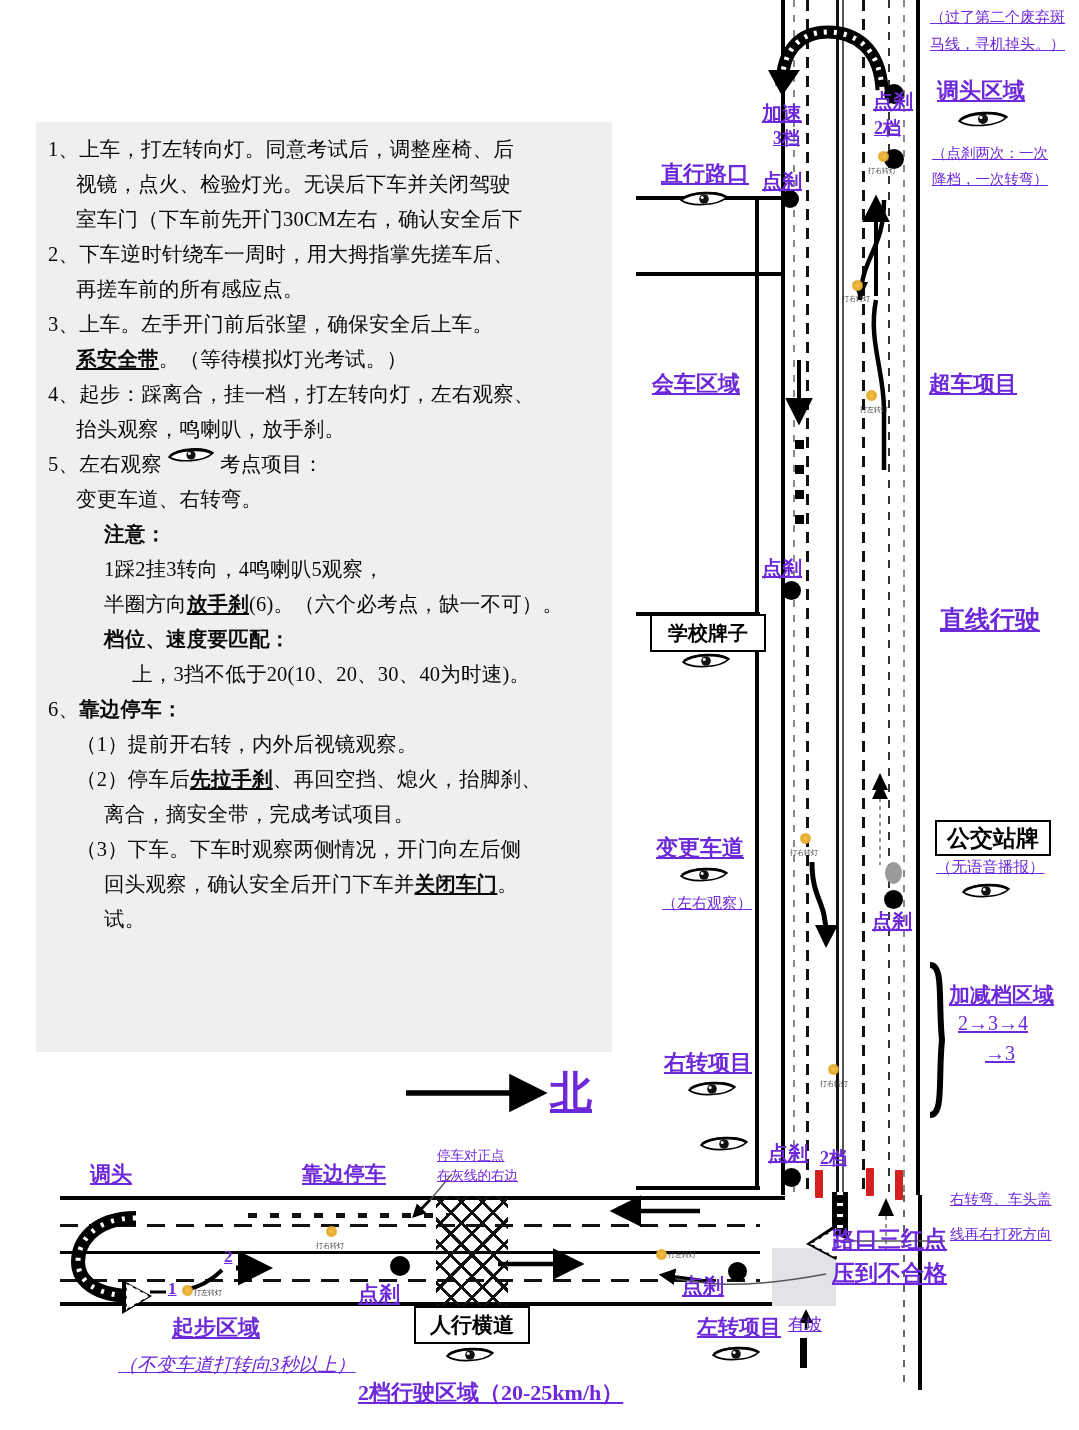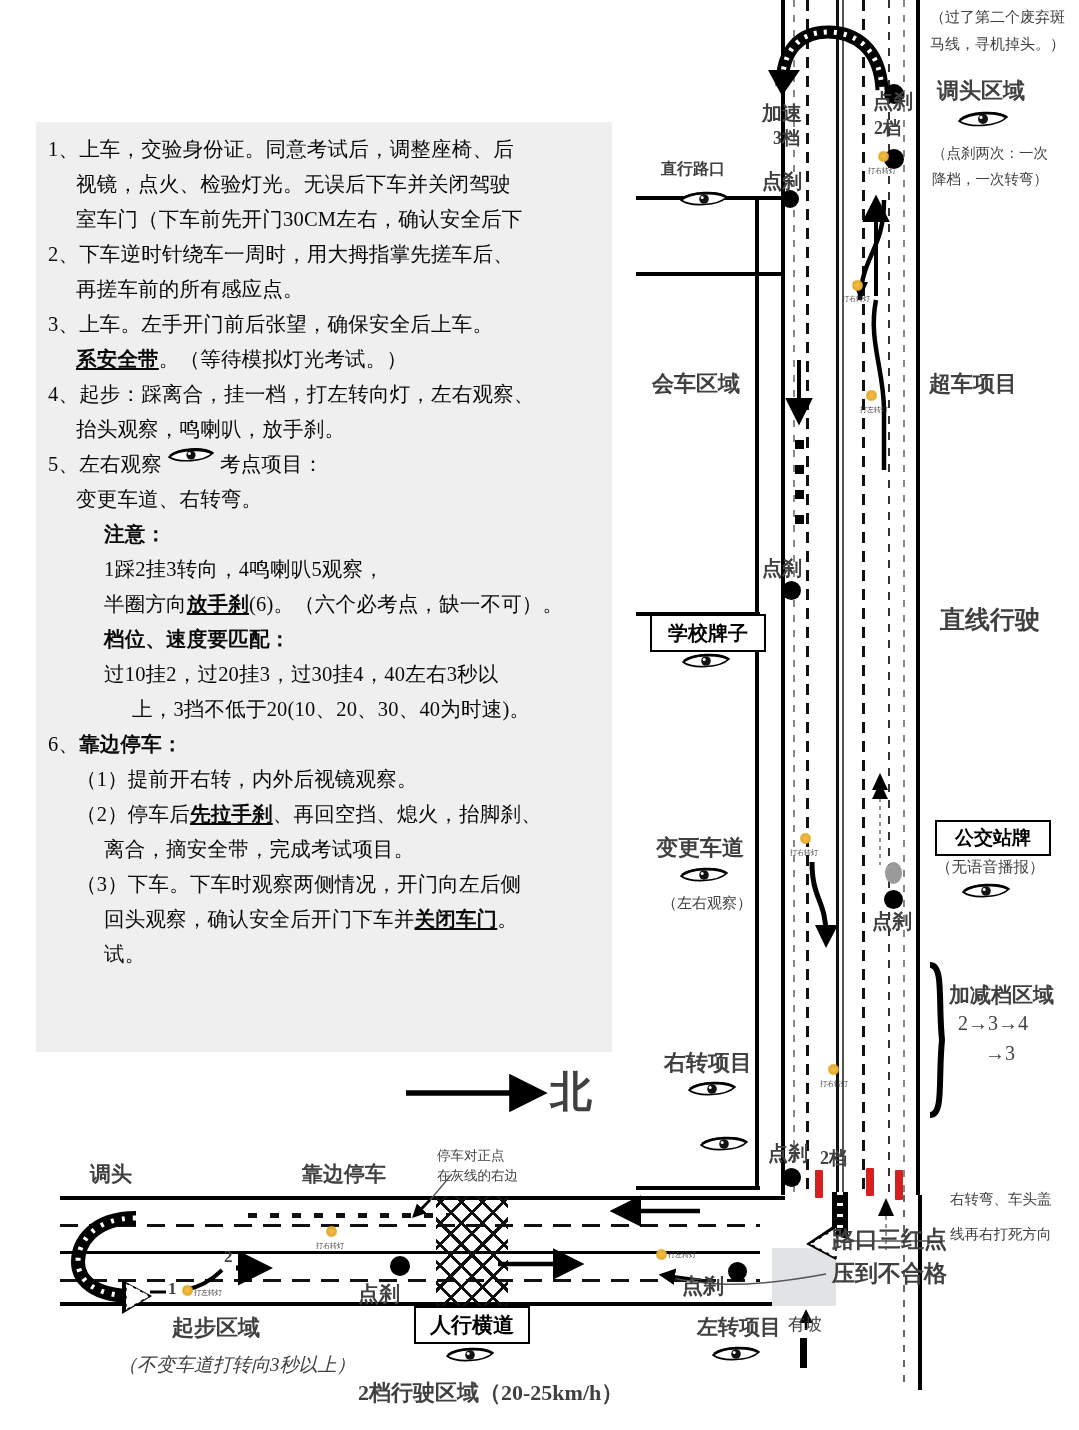--- a/index.html
+++ b/index.html
@@ -15,21 +15,21 @@
   .li .num{flex:0 0 auto;white-space:pre;}
   .li .bdy{flex:1 1 auto;}
   .ind1{padding-left:28px;}
   .ind2{padding-left:56px;}
   .ind3{padding-left:84px;}
   b.u{font-weight:bold;text-decoration:underline;}
   b.nb{font-weight:bold;}
   .eye-inline{display:inline-block;vertical-align:-6px;margin:0 6px;}
 
   
-  .lbl{position:absolute;color:#404040;white-space:nowrap;font-weight:bold;}
+  .lbl{position:absolute;color:#6d28d9;white-space:nowrap;font-weight:bold;text-decoration:underline;}
   .lbl.norm{font-weight:normal;}
   .dot{position:absolute;border-radius:50%;background:#000;}
   .dotg{position:absolute;border-radius:50%;background:#9a9a9a;}
   .vline{position:absolute;background:#000;}
   .hline{position:absolute;background:#000;}
   .dashv{position:absolute;}
   .dashh{position:absolute;}
   .boxlbl{position:absolute;border:2.5px solid #000;background:#fff;
           display:flex;align-items:center;justify-content:center;
           font-weight:bold;color:#000;white-space:nowrap;}
@@ -44,21 +44,21 @@
 </style>
 </head>
 <body>
 
 <div id="page">
 
   <div id="instructions">
 
     <div class="li">
         <span class="num">1、</span>
-        <span class="bdy">上车，交验身份证。同意考试后，调整座椅、后</span>
+        <span class="bdy">上车，打左转向灯。同意考试后，调整座椅、后</span>
       </div>
     <div class="li ind1">
         <span class="bdy">视镜，点火、检验灯光。无误后下车并关闭驾驶</span>
       </div>
     <div class="li ind1">
         <span class="bdy">室车门（下车前先开门30CM左右，确认安全后下</span>
       </div>
 
     <div class="li">
         <span class="num">2、</span>
@@ -108,23 +108,20 @@
         <span class="bdy">1踩2挂3转向，4鸣喇叭5观察，</span>
       </div>
     <div class="li ind2">
         <span>半圈方向</span>
         <b class="u">放手刹</b>
         <span>(6)。（六个必考点，缺一不可）。</span>
       </div>
     <div class="li ind2">
         <b class="nb">档位、速度要匹配：</b>
       </div>
-    <div class="li ind2">
-        <span class="bdy">过10挂2，过20挂3，过30挂4，40左右3秒以</span>
-      </div>
     <div class="li ind3">
         <span class="bdy">上，3挡不低于20(10、20、30、40为时速)。</span>
       </div>
 
     <div class="li">
         <span class="num">6、</span>
         <b class="nb">靠边停车：</b>
       </div>
     <div class="li ind1">
         <span class="bdy">（1）提前开右转，内外后视镜观察。</span>
@@ -324,21 +321,21 @@
   </div>
   <div class="lbl norm" style="left:932px;top:140px;font-size:14.5px;line-height:26px;white-space:pre;"><span>（点刹两次：一次
 降档，一次转弯）</span></div>
 
   <div class="lbl" style="left:762px;top:100px;font-size:20px;">加速</div>
   <div class="lbl" style="left:773px;top:126px;font-size:18px;">3档</div>
   <div class="lbl" style="left:873px;top:88px;font-size:20px;">点刹</div>
   <div class="lbl" style="left:874px;top:116px;font-size:18px;">2档</div>
   <div class="lbl" style="left:762px;top:168px;font-size:20px;">点刹</div>
 
-  <div class="lbl" style="left:661px;top:159px;font-size:16px;text-align:center;">直行路口</div>
+  <div class="lbl" style="left:661px;top:159px;font-size:22px;text-align:center;">直行路口</div>
   <div class="eyewrap" style="left:680px;top:190px;">
     <svg width="48" height="18" viewBox="0 0 48 18">
         <path d="M1 10 C10 1,38 1,47 7 C38 16,10 17,1 10 Z" fill="#fff" stroke="#000" stroke-width="1.6"></path>
         <circle cx="24" cy="9" r="4.8" fill="#111"></circle>
         <circle cx="22.2" cy="7.4" r="1.5" fill="#fff"></circle>
         <path d="M2 9 C11 2,37 1,46 7" fill="none" stroke="#000" stroke-width="2.7"></path>
       </svg>
   </div>
 
   <div class="lbl" style="left:652px;top:369px;font-size:22px;">会车区域</div>
@@ -362,21 +359,21 @@
   <div class="eyewrap" style="left:680px;top:866px;">
     <svg width="48" height="18" viewBox="0 0 48 18">
         <path d="M1 10 C10 1,38 1,47 7 C38 16,10 17,1 10 Z" fill="#fff" stroke="#000" stroke-width="1.6"></path>
         <circle cx="24" cy="9" r="4.8" fill="#111"></circle>
         <circle cx="22.2" cy="7.4" r="1.5" fill="#fff"></circle>
         <path d="M2 9 C11 2,37 1,46 7" fill="none" stroke="#000" stroke-width="2.7"></path>
       </svg>
   </div>
   <div class="lbl norm" style="left:662px;top:894px;font-size:15px;">（左右观察）</div>
 
-  <div class="boxlbl" style="left:935px;top:820px;width:112px;height:32px;font-size:19px;">
+  <div class="boxlbl" style="left:935px;top:820px;width:112px;height:32px;font-size:23px;">
     <span>公交站牌</span>
   </div>
   <div class="lbl norm" style="left:936px;top:857px;font-size:15.5px;">（无语音播报）</div>
   <div class="eyewrap" style="left:962px;top:882px;">
     <svg width="48" height="18" viewBox="0 0 48 18">
         <path d="M1 10 C10 1,38 1,47 7 C38 16,10 17,1 10 Z" fill="#fff" stroke="#000" stroke-width="1.6"></path>
         <circle cx="24" cy="9" r="4.8" fill="#111"></circle>
         <circle cx="22.2" cy="7.4" r="1.5" fill="#fff"></circle>
         <path d="M2 9 C11 2,37 1,46 7" fill="none" stroke="#000" stroke-width="2.7"></path>
       </svg>

